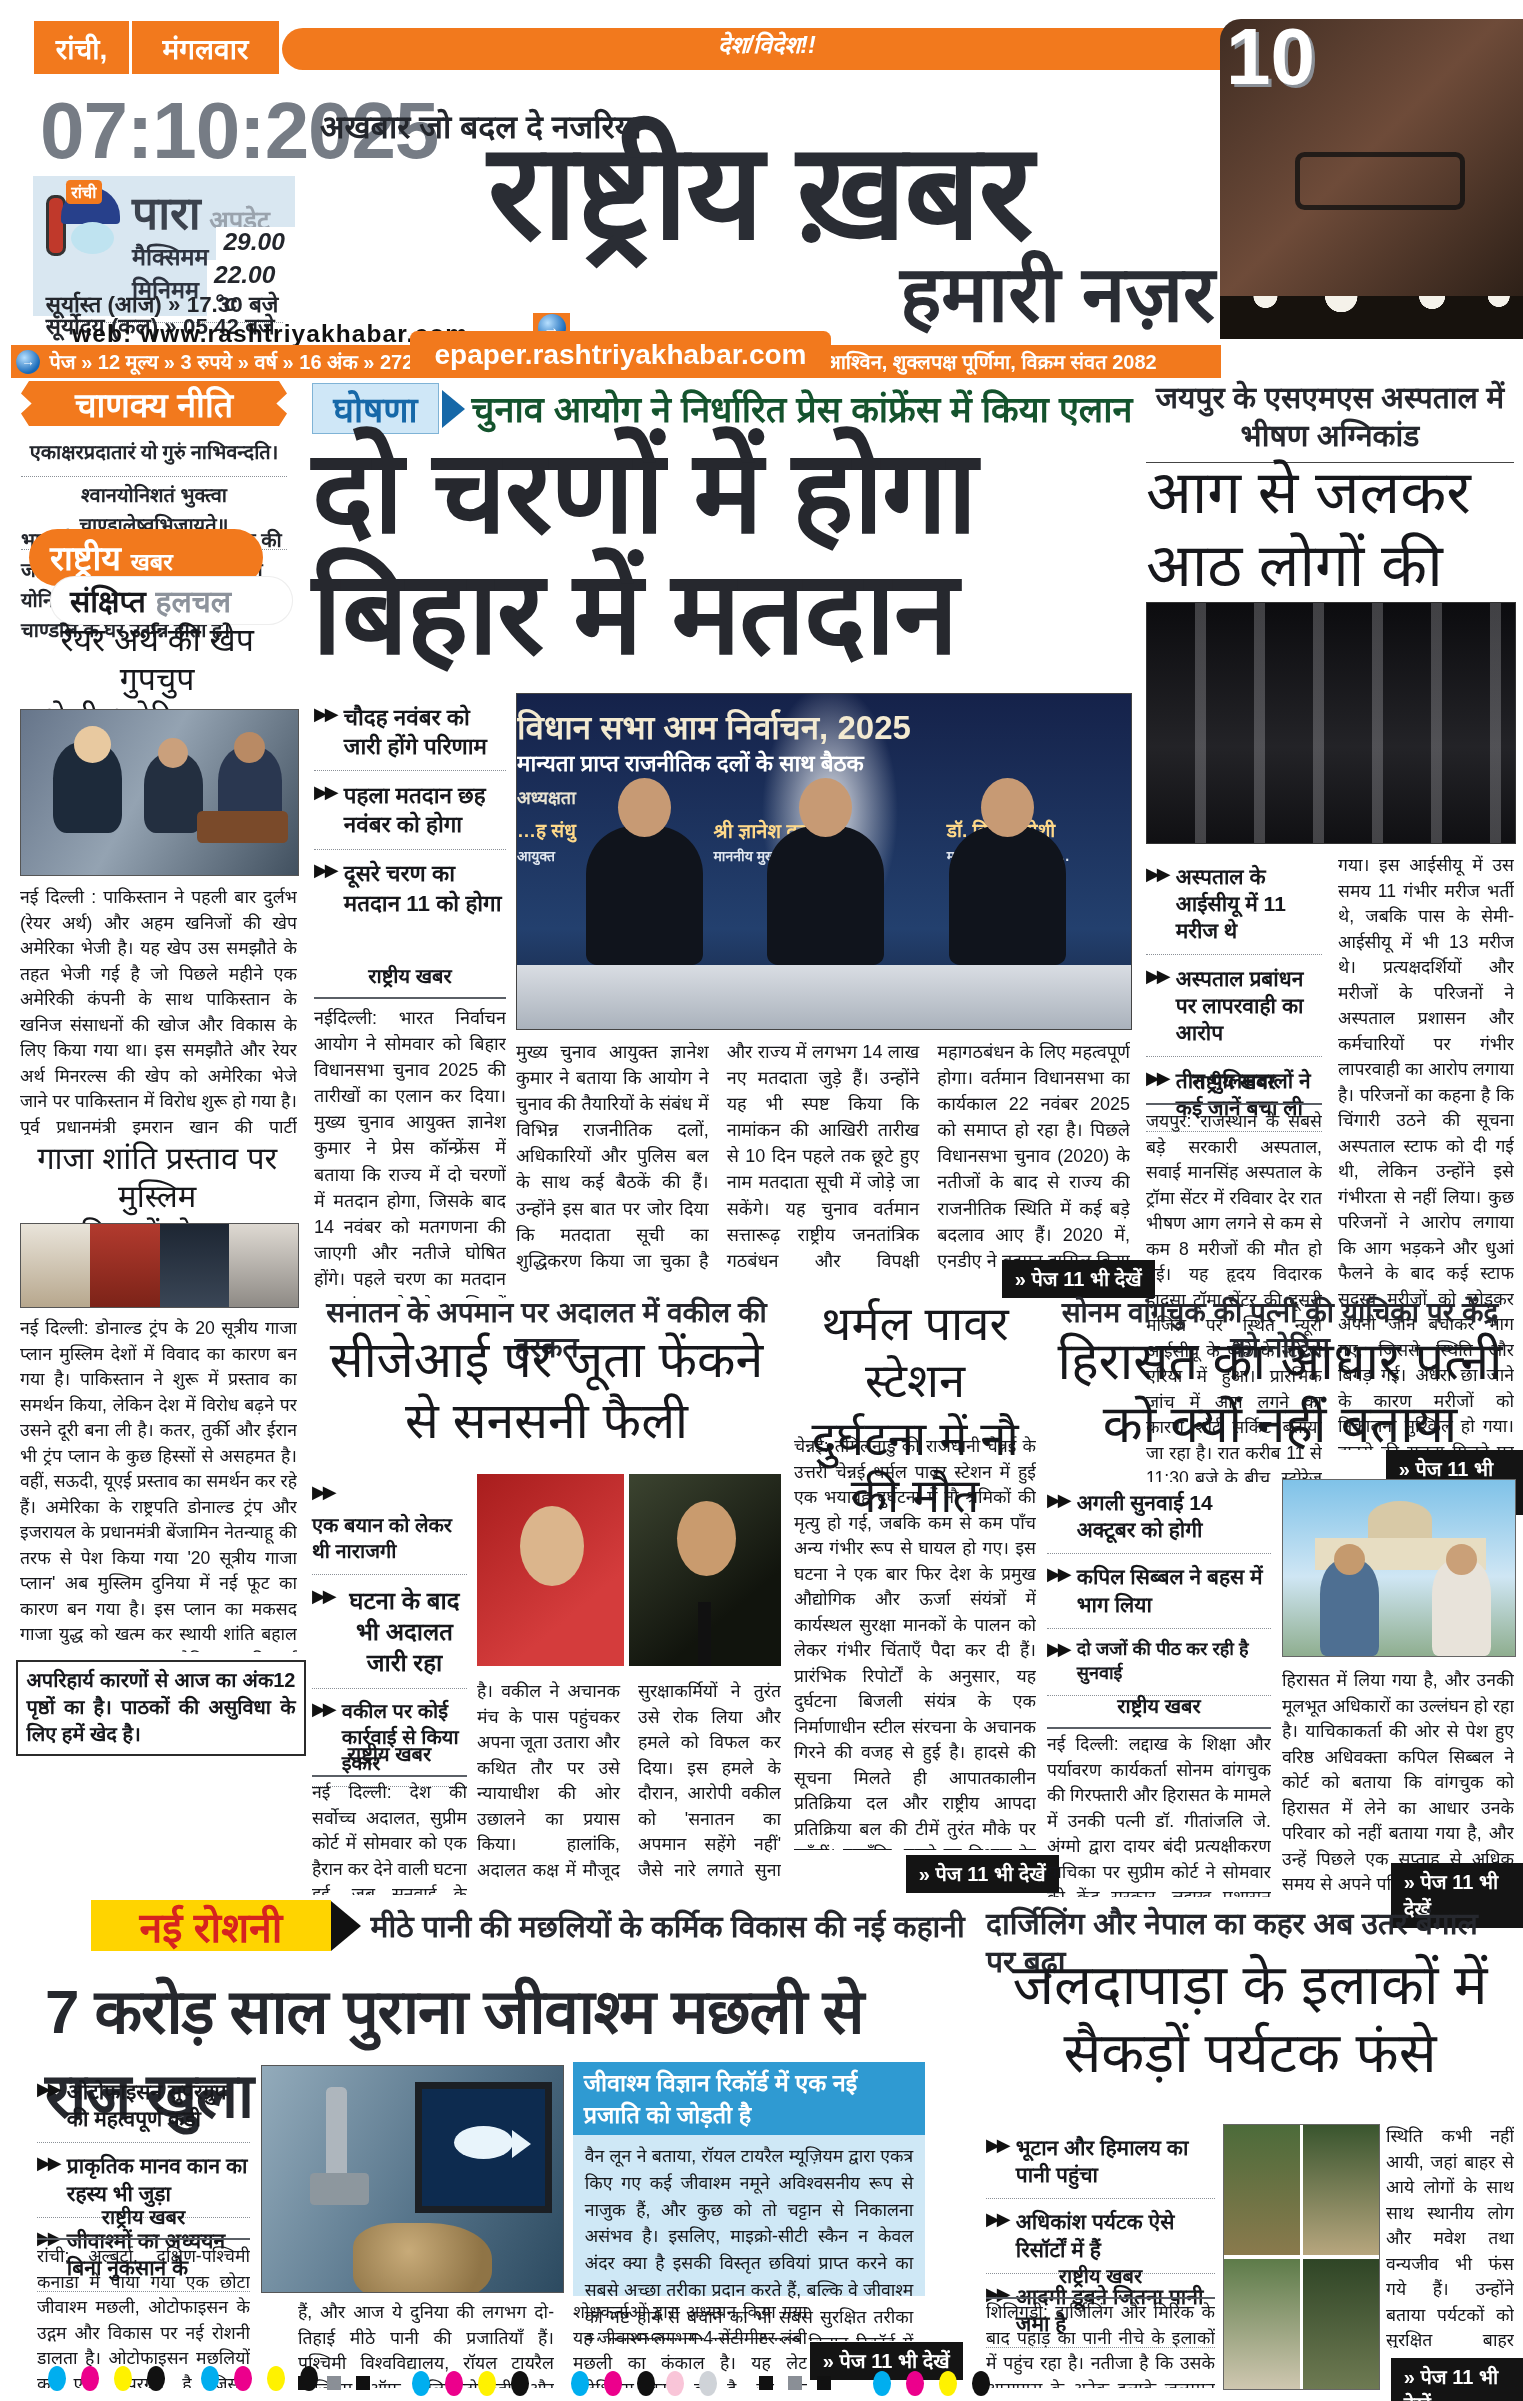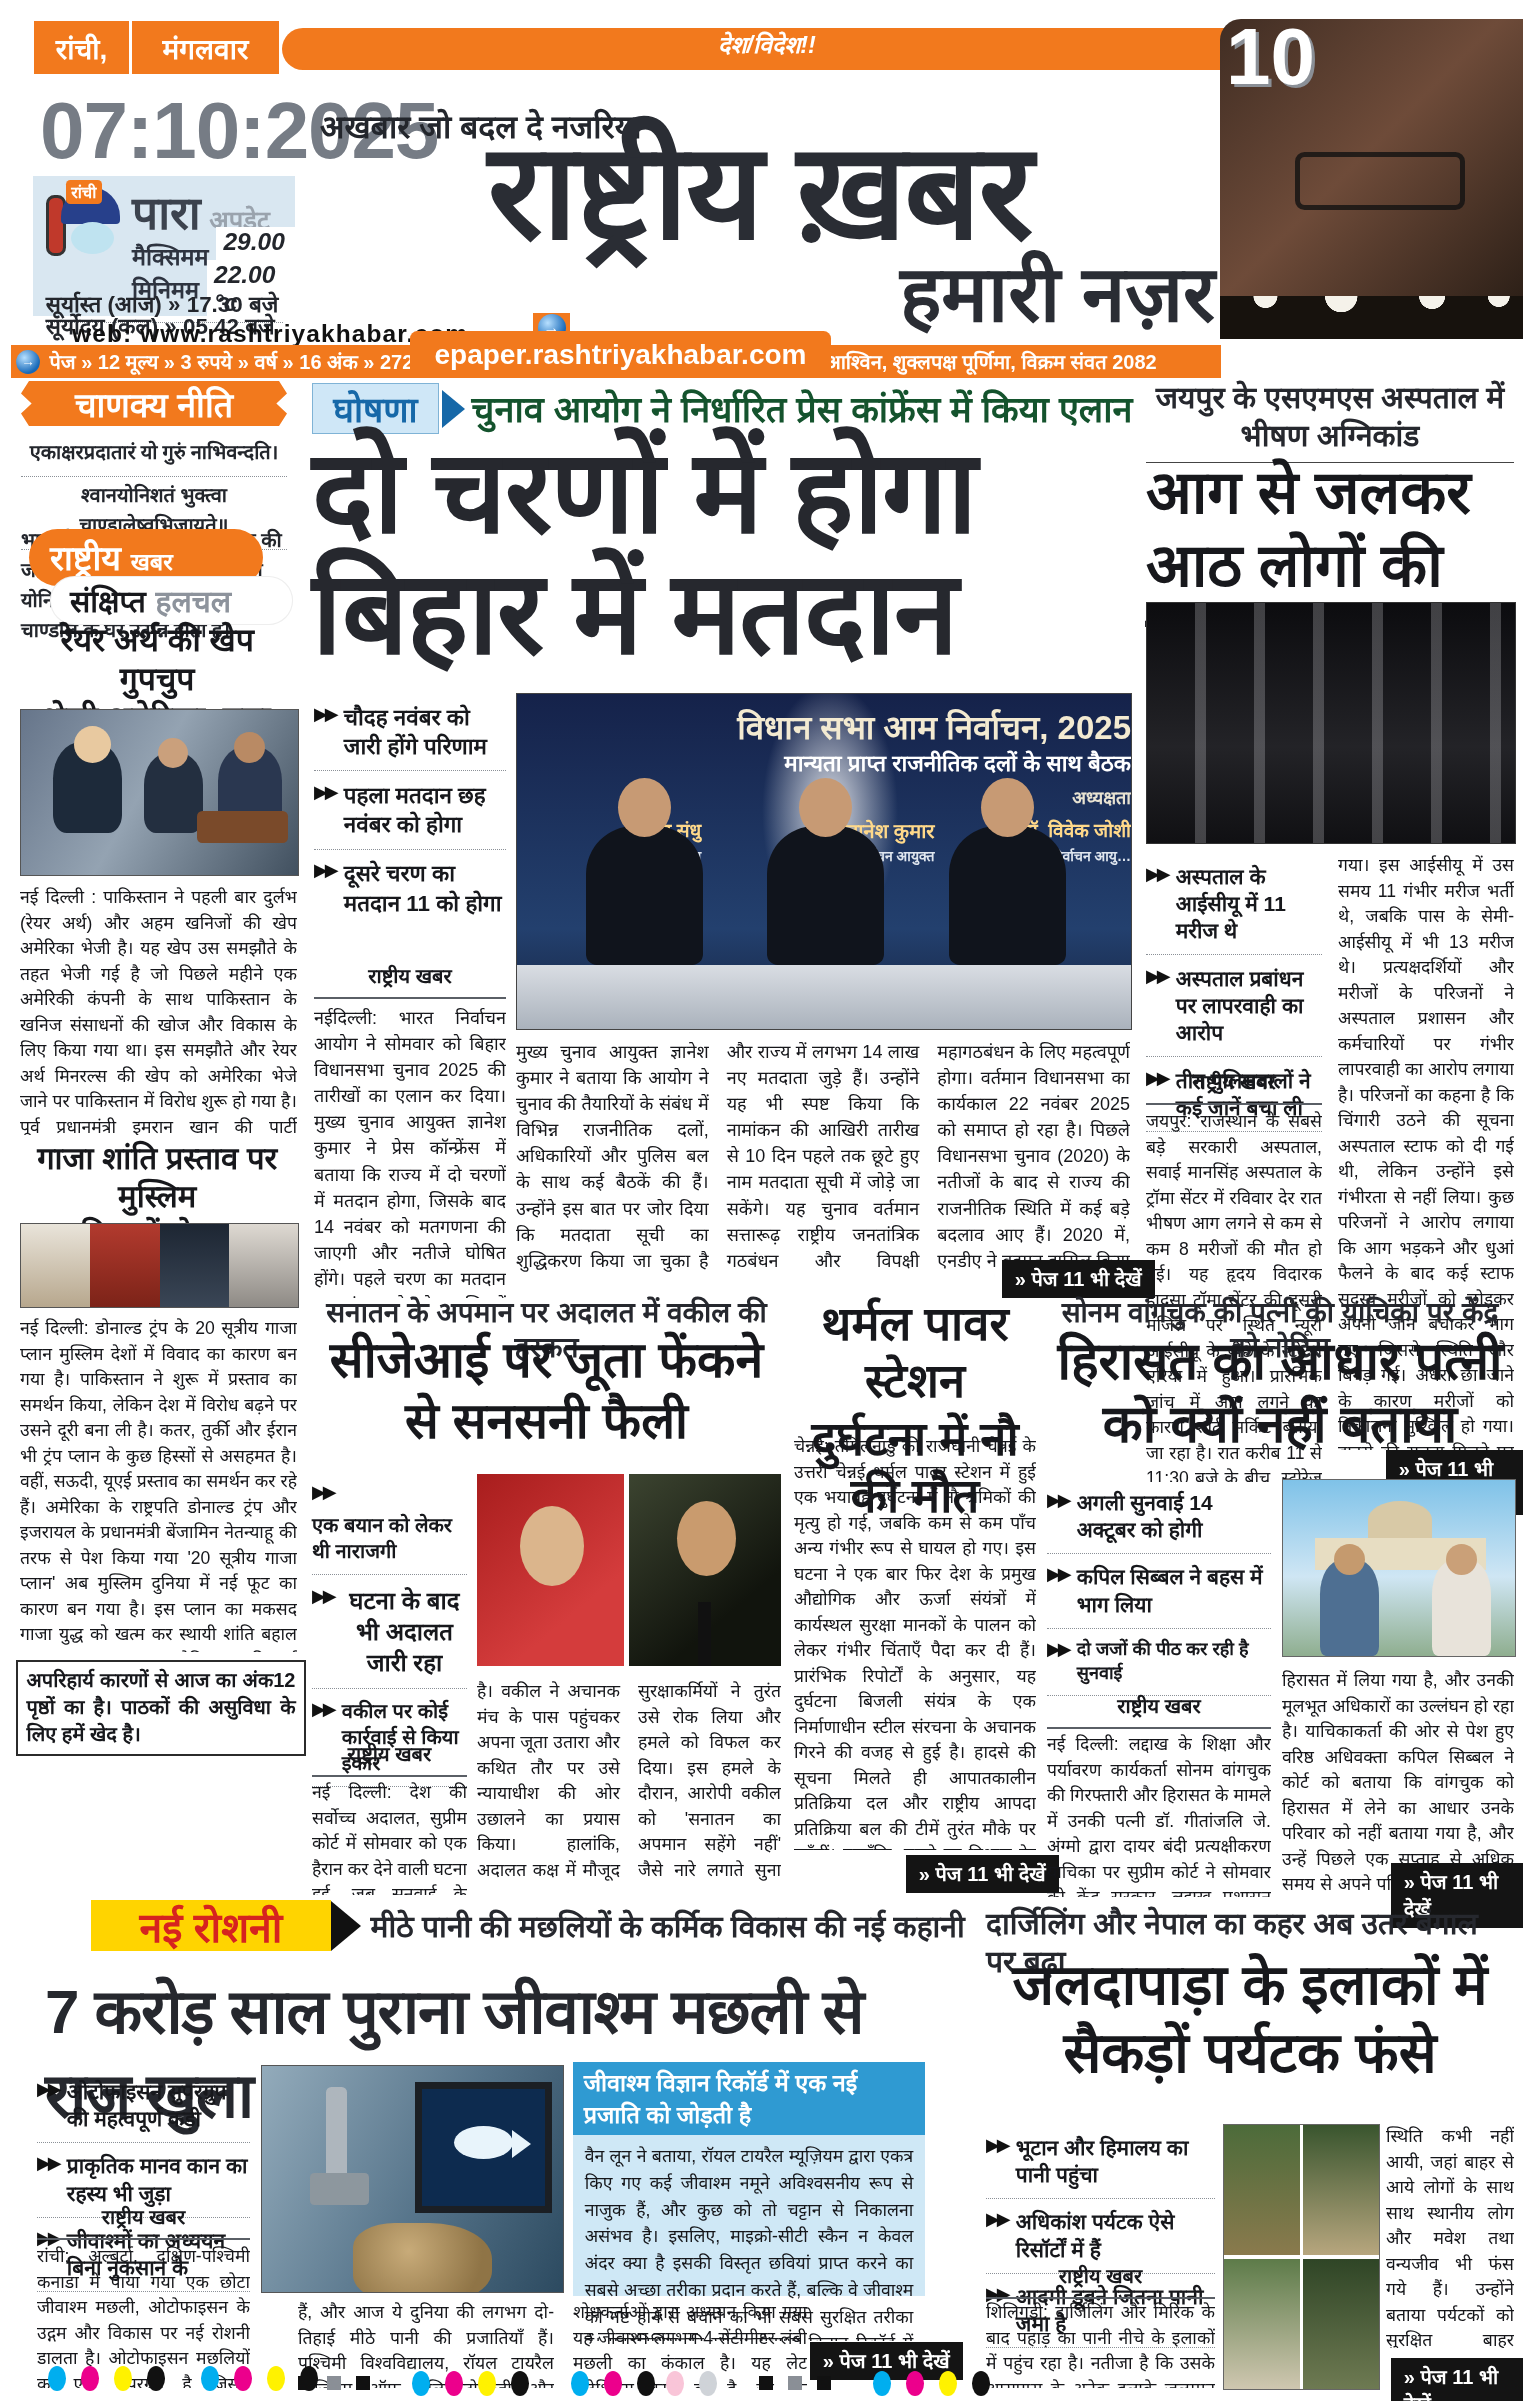--- a/index.html
+++ b/index.html
@@ -29,21 +29,21 @@
   .epaper{color:#fff;font-weight:900;font-size:28px;}
   .chanakya-ribbon{background:#f2791d;color:#fff;font-weight:900;font-size:34px;
         display:flex;align-items:center;justify-content:center;
         clip-path:polygon(3% 0,97% 0,100% 28%,96% 50%,100% 72%,97% 100%,3% 100%,0 72%,4% 50%,0 28%);}
   .shloka{font-size:20px;font-weight:bold;color:#23262c;text-align:center;line-height:1.5;}
   .dotline{border-bottom:1.6px dotted #8b9097;}
   .pill-orange{background:#f2791d;border-radius:32px;color:#fff;display:flex;align-items:baseline;gap:9.6px;
         padding:5.3px 21px;}
   .pill-white{background:#fff;border-radius:32px;display:flex;align-items:baseline;gap:9.6px;padding:3.2px 19px;
         box-shadow:0 0 0 1.1px #eee;}
-  .hl{font-weight:700;color:#17181c;text-align:center;line-height:1.22;}
+  .hl{font-weight:400;color:#17181c;text-align:center;line-height:1.22;}
   .body{font-size:17.6px;line-height:1.45;text-align:justify;color:#15161a;overflow:hidden;}
   .kicker{font-weight:900;color:#26282e;text-align:center;line-height:1.25;}
   .bullets .b{display:flex;gap:8.5px;align-items:flex-start;border-bottom:1.6px dotted #8b9097;
         padding:9.6px 0;font-weight:900;font-size:22.4px;line-height:1.3;color:#17181c;}
   .bullets .b:last-child{border-bottom:none;}
   .barr{flex:0 0 auto;font-size:18px;letter-spacing:-3.2px;color:#111;}
   .barr::before{content:"▶▶";}
   .byline{font-size:20px;font-weight:900;text-align:center;color:#17181c;
         border-bottom:2.1px solid #5a5f66;padding:5.3px 0 7.5px 0;}
   .badge-page{background:#141414;color:#fff;font-weight:900;font-size:20px;
@@ -66,21 +66,21 @@
   .blob{position:absolute;border-radius:50%;}
   .ph-leaders{display:flex;}
   .ph-leaders .cell{flex:1;height:100%;}
   .ph-icu{background:linear-gradient(#0c0c0f,#232327 60%,#101013);}
   .streaks{position:absolute;inset:0;background:repeating-linear-gradient(90deg,transparent 0 48px,rgba(220,220,225,.25) 48px 59px);}
   .ph-press{background:linear-gradient(#15224a,#23406e 70%,#152council);background:linear-gradient(#15224a,#23406e 70%,#15223f);}
   .flare{position:absolute;left:38%;top:-10%;width:26%;height:90%;background:radial-gradient(ellipse at center,rgba(255,255,255,.85),rgba(255,255,255,0) 60%);}
   .fig{position:absolute;bottom:64px;width:117px;height:139px;background:#10141c;border-radius:48px 48px 10.7px 10.7px;}
   .fig::before{content:"";position:absolute;top:-48px;left:32px;width:53px;height:59px;border-radius:50%;background:#c79a74;}
   .table{position:absolute;bottom:0;left:0;right:0;height:64px;background:linear-gradient(#d9dde3,#aab2bc);}
-  .banner-t{position:absolute;width:100%;text-align:right;color:#f3ead1;font-weight:900;}
+  .banner-t{position:absolute;width:100%;text-align:left;color:#f3ead1;font-weight:900;}
   .ph-cji-l{background:linear-gradient(140deg,#a81d1d,#d43c3c 70%);}
   .ph-cji-r{background:linear-gradient(140deg,#3c4430,#11140d 70%);}
   .face{position:absolute;border-radius:50%;background:#dbb58c;}
   .ph-court{background:linear-gradient(#7fc2e8,#cfe6f4 55%,#8fae8f);}
   .dome{position:absolute;border-radius:50% 50% 0 0;background:#d8c9a6;}
   .ph-lab{background:linear-gradient(115deg,#93abbb,#56748a 55%,#2c4a60);}
   .monitor{position:absolute;background:#0d2b4f;border:7.5px solid #1b1f24;}
   .fish{position:absolute;background:#e8f4fb;border-radius:50%;}
   .fish::after{content:"";position:absolute;right:-18px;top:4.3px;border-left:19px solid #e8f4fb;border-top:14px solid transparent;border-bottom:14px solid transparent;}
   .rock{position:absolute;background:radial-gradient(circle at 40% 35%,#c8ab79,#8f7446 75%);border-radius:30% 45% 40% 35%;}

